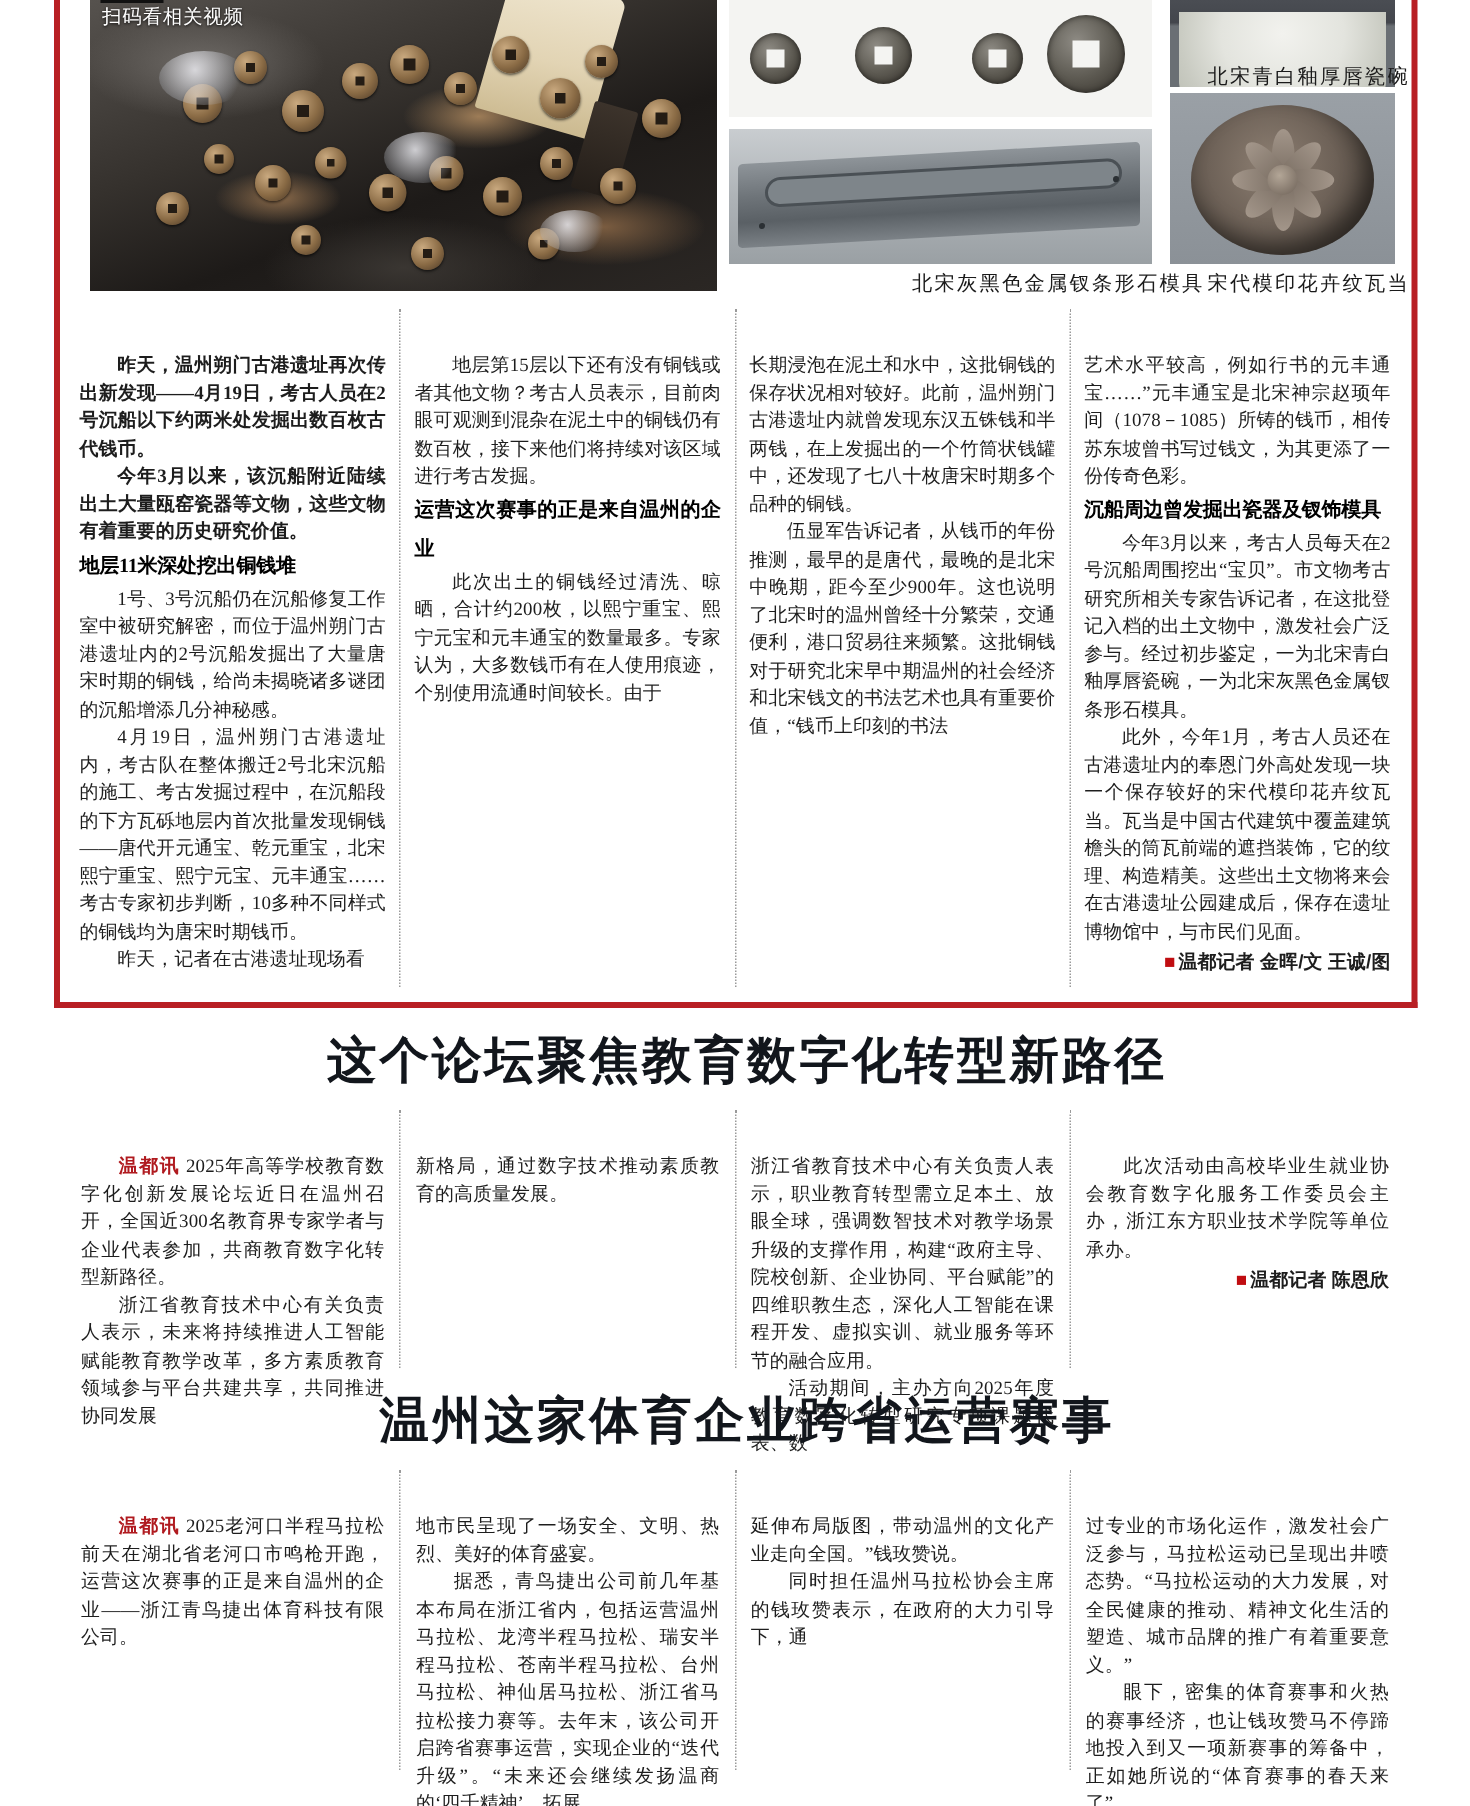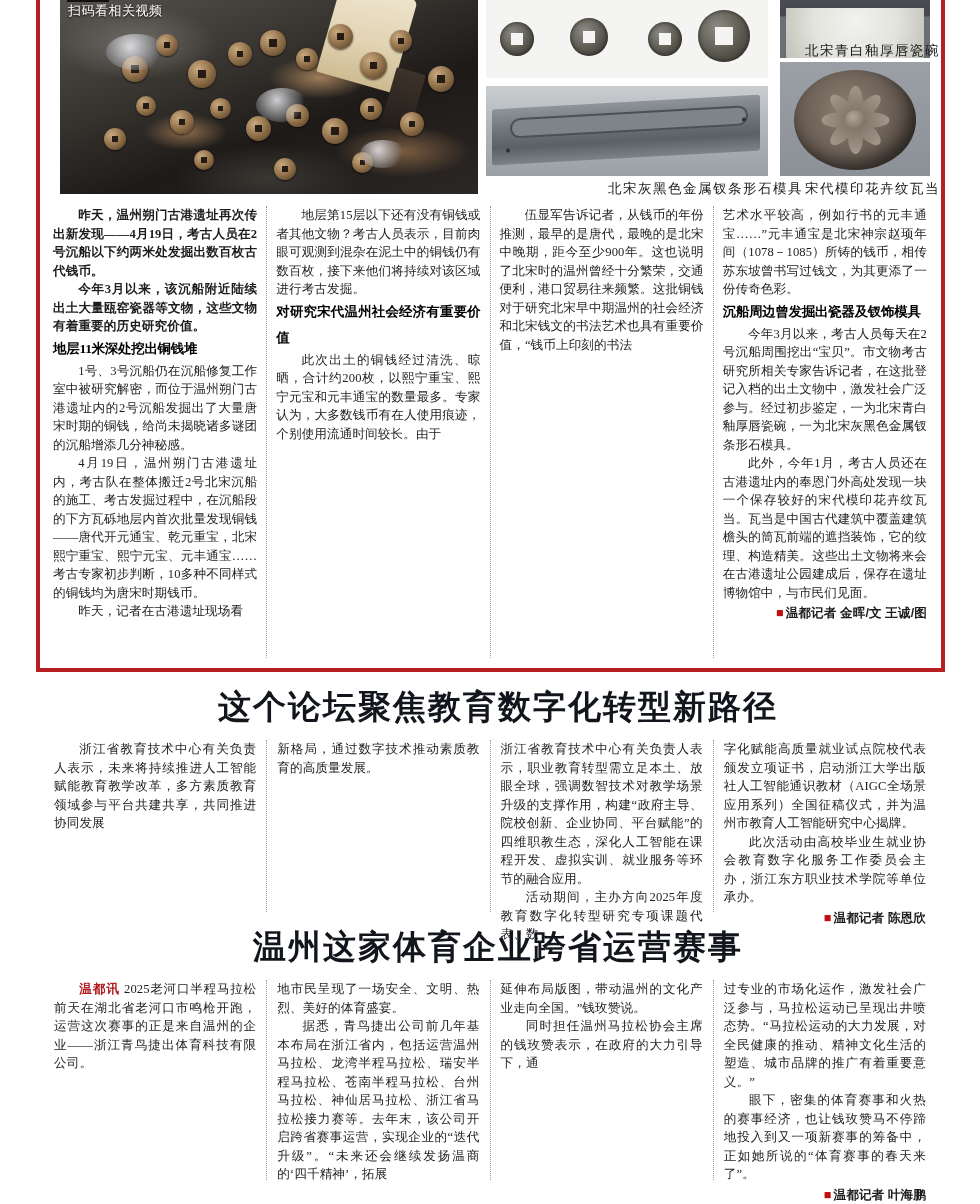--- a/index.html
+++ b/index.html
@@ -206,20 +206,21 @@
   }
   .col + .col { border-left: 1px dotted #9a9a9a; }
 
   .body-text {
     font-size: 12.6px;
     line-height: 18.5px;
     color: #1d1d1d;
     text-align: justify;
     text-justify: inter-character;
     letter-spacing: .1px;
+    margin-top: 28px;
   }
   .body-text p { margin: 0; text-indent: 2em; }
   .body-text p.noind { text-indent: 0; }
   .lead { font-weight: bold; }
   .subhead {
     font-weight: bold;
     font-size: 13.4px;
     line-height: 26px;
     color: #000;
     text-indent: 0 !important;
@@ -358,63 +359,64 @@
             <p class="lead">今年3月以来，该沉船附近陆续出土大量瓯窑瓷器等文物，这些文物有着重要的历史研究价值。</p>
             <p class="subhead">地层11米深处挖出铜钱堆</p>
             <p>1号、3号沉船仍在沉船修复工作室中被研究解密，而位于温州朔门古港遗址内的2号沉船发掘出了大量唐宋时期的铜钱，给尚未揭晓诸多谜团的沉船增添几分神秘感。</p>
             <p>4月19日，温州朔门古港遗址内，考古队在整体搬迁2号北宋沉船的施工、考古发掘过程中，在沉船段的下方瓦砾地层内首次批量发现铜钱——唐代开元通宝、乾元重宝，北宋熙宁重宝、熙宁元宝、元丰通宝……考古专家初步判断，10多种不同样式的铜钱均为唐宋时期钱币。</p>
             <p>昨天，记者在古港遗址现场看</p>
           </div>
         </div>
         <div class="col">
           <div class="body-text">
             <p>地层第15层以下还有没有铜钱或者其他文物？考古人员表示，目前肉眼可观测到混杂在泥土中的铜钱仍有数百枚，接下来他们将持续对该区域进行考古发掘。</p>
-            <p class="subhead">对研究宋代温州社会经济有重要价值</p>
+            <p class="subhead">运营这次赛事的正是来自温州的企业</p>
             <p>此次出土的铜钱经过清洗、晾晒，合计约200枚，以熙宁重宝、熙宁元宝和元丰通宝的数量最多。专家认为，大多数钱币有在人使用痕迹，个别使用流通时间较长。由于</p>
           </div>
         </div>
         <div class="col">
           <div class="body-text">
+            <p class="noind">长期浸泡在泥土和水中，这批铜钱的保存状况相对较好。此前，温州朔门古港遗址内就曾发现东汉五铢钱和半两钱，在上发掘出的一个竹筒状钱罐中，还发现了七八十枚唐宋时期多个品种的铜钱。</p>
             <p>伍显军告诉记者，从钱币的年份推测，最早的是唐代，最晚的是北宋中晚期，距今至少900年。这也说明了北宋时的温州曾经十分繁荣，交通便利，港口贸易往来频繁。这批铜钱对于研究北宋早中期温州的社会经济和北宋钱文的书法艺术也具有重要价值，“钱币上印刻的书法</p>
           </div>
         </div>
         <div class="col">
           <div class="body-text">
             <p class="noind">艺术水平较高，例如行书的元丰通宝……”元丰通宝是北宋神宗赵顼年间（1078－1085）所铸的钱币，相传苏东坡曾书写过钱文，为其更添了一份传奇色彩。</p>
             <p class="subhead">沉船周边曾发掘出瓷器及钗饰模具</p>
             <p>今年3月以来，考古人员每天在2号沉船周围挖出“宝贝”。市文物考古研究所相关专家告诉记者，在这批登记入档的出土文物中，激发社会广泛参与。经过初步鉴定，一为北宋青白釉厚唇瓷碗，一为北宋灰黑色金属钗条形石模具。</p>
             <p>此外，今年1月，考古人员还在古港遗址内的奉恩门外高处发现一块一个保存较好的宋代模印花卉纹瓦当。瓦当是中国古代建筑中覆盖建筑檐头的筒瓦前端的遮挡装饰，它的纹理、构造精美。这些出土文物将来会在古港遗址公园建成后，保存在遗址博物馆中，与市民们见面。</p>
             <div class="byline"><span class="sq">■</span>温都记者 金晖/文 王诚/图</div>
           </div>
         </div>
       </div>
   </div>
 
   <div class="headline" id="headline2">这个论坛聚焦教育数字化转型新路径</div>
   <div class="art2">
     <div class="cols3" id="art2-cols">
         <div class="col3">
           <div class="body-text">
+            <p><span class="lede-label">温都讯</span> 2025年高等学校教育数字化创新发展论坛近日在温州召开，全国近300名教育界专家学者与企业代表参加，共商教育数字化转型新路径。</p>
             <p>浙江省教育技术中心有关负责人表示，未来将持续推进人工智能赋能教育教学改革，多方素质教育领域参与平台共建共享，共同推进协同发展</p>
           </div>
         </div>
         <div class="col3">
           <div class="body-text">
             <p class="noind">新格局，通过数字技术推动素质教育的高质量发展。</p>
           </div>
         </div>
         <div class="col3">
           <div class="body-text">
             <p class="noind">浙江省教育技术中心有关负责人表示，职业教育转型需立足本土、放眼全球，强调数智技术对教学场景升级的支撑作用，构建“政府主导、院校创新、企业协同、平台赋能”的四维职教生态，深化人工智能在课程开发、虚拟实训、就业服务等环节的融合应用。</p>
             <p>活动期间，主办方向2025年度教育数字化转型研究专项课题代表、数</p>
           </div>
         </div>
         <div class="col3">
           <div class="body-text">
-            <p class="noind">字化赋能高质量就业试点院校代表颁发立项证书，启动浙江大学出版社人工智能通识教材（AIGC全场景应用系列）全国征稿仪式，并为温州市教育人工智能研究中心揭牌。</p>
             <p>此次活动由高校毕业生就业协会教育数字化服务工作委员会主办，浙江东方职业技术学院等单位承办。</p>
             <div class="byline"><span class="sq">■</span>温都记者 陈恩欣</div>
           </div>
         </div>
       </div>
   </div>
 
   <div class="headline" id="headline3">温州这家体育企业跨省运营赛事</div>
   <div class="art3">
     <div class="cols3" id="art3-cols">

